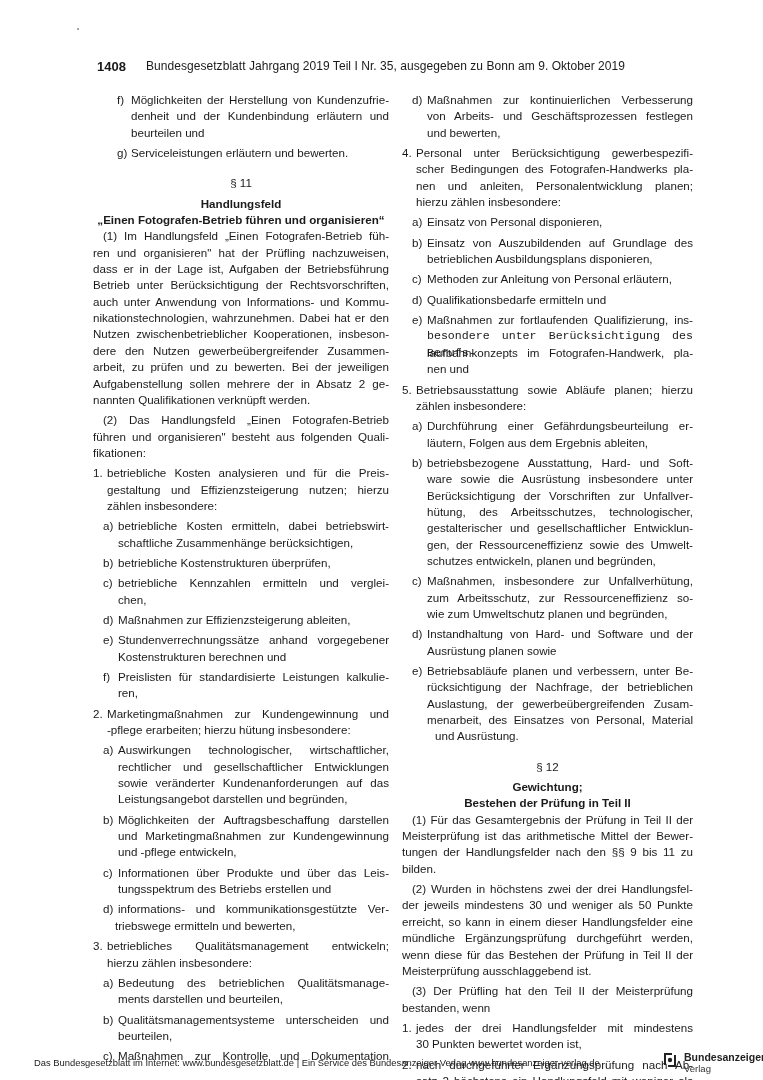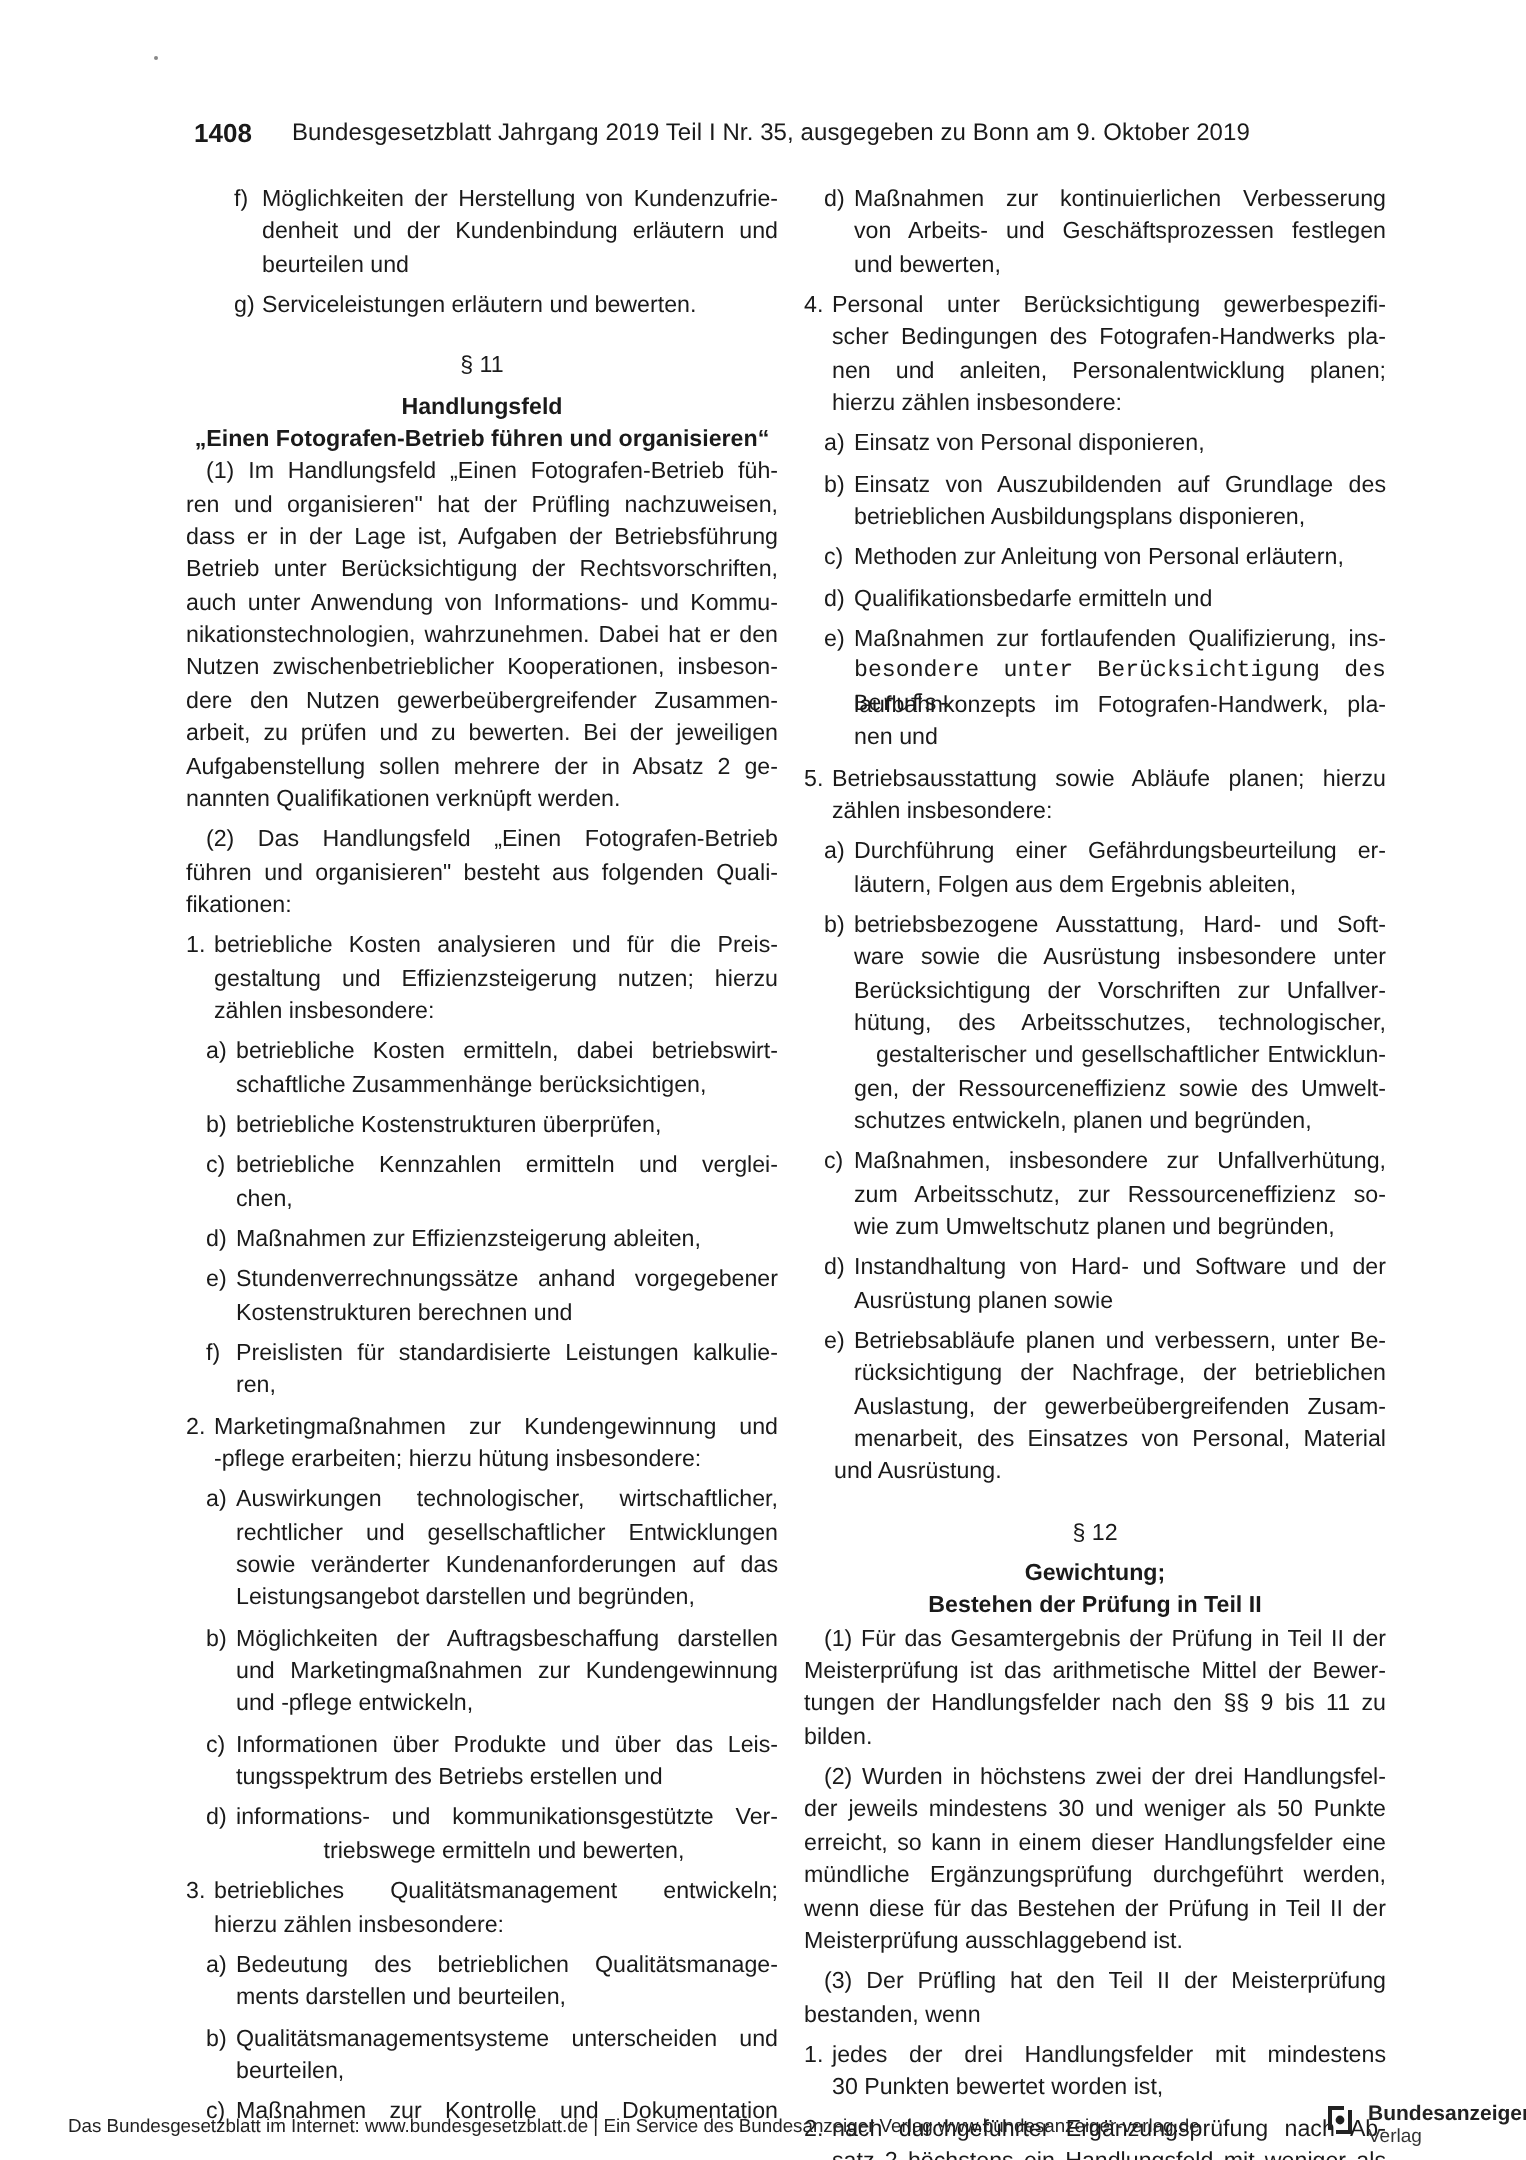--- a/index.html
+++ b/index.html
@@ -131,21 +131,21 @@
     <div class="gap-s"></div>
     <div style="position: relative;">
       <span style="position: absolute; left: 10px;">c)</span>
       <div class="ln j" style="margin-left: 25px;">Informationen über Produkte und über das Leis-</div>
       <div class="ln" style="margin-left: 25px;">tungsspektrum des Betriebs erstellen und</div>
     </div>
     <div class="gap-s"></div>
     <div style="position: relative;">
       <span style="position: absolute; left: 10px;">d)</span>
       <div class="ln j" style="margin-left: 25px;">informations- und kommunikationsgestützte Ver-</div>
-      <div class="ln" style="margin-left: 22px; text-align: center;">triebswege ermitteln und bewerten,</div>
+      <div class="ln" style="margin-left: 22px;">triebswege ermitteln und bewerten,</div>
     </div>
     <div class="gap-s"></div>
     <div style="position: relative;">
       <span style="position: absolute; left: 0px;">3.</span>
       <div class="ln j" style="margin-left: 14px;">betriebliches Qualitätsmanagement entwickeln;</div>
       <div class="ln" style="margin-left: 14px;">hierzu zählen insbesondere:</div>
     </div>
     <div class="gap-s"></div>
     <div style="position: relative;">
       <span style="position: absolute; left: 10px;">a)</span>
@@ -220,21 +220,21 @@
       <div class="ln j" style="margin-left: 25px;">Durchführung einer Gefährdungsbeurteilung er-</div>
       <div class="ln" style="margin-left: 25px;">läutern, Folgen aus dem Ergebnis ableiten,</div>
     </div>
     <div class="gap-s"></div>
     <div style="position: relative;">
       <span style="position: absolute; left: 10px;">b)</span>
       <div class="ln j" style="margin-left: 25px;">betriebsbezogene Ausstattung, Hard- und Soft-</div>
       <div class="ln j" style="margin-left: 25px;">ware sowie die Ausrüstung insbesondere unter</div>
       <div class="ln j" style="margin-left: 25px;">Berücksichtigung der Vorschriften zur Unfallver-</div>
       <div class="ln j" style="margin-left: 25px;">hütung, des Arbeitsschutzes, technologischer,</div>
-      <div class="ln j" style="margin-left: 36px;">gestalterischer und gesellschaftlicher Entwicklun-</div>
+      <div class="ln j" style="margin-left: 25px;">gestalterischer und gesellschaftlicher Entwicklun-</div>
       <div class="ln j" style="margin-left: 25px;">gen, der Ressourceneffizienz sowie des Umwelt-</div>
       <div class="ln" style="margin-left: 25px;">schutzes entwickeln, planen und begründen,</div>
     </div>
     <div class="gap-s"></div>
     <div style="position: relative;">
       <span style="position: absolute; left: 10px;">c)</span>
       <div class="ln j" style="margin-left: 25px;">Maßnahmen, insbesondere zur Unfallverhütung,</div>
       <div class="ln j" style="margin-left: 25px;">zum Arbeitsschutz, zur Ressourceneffizienz so-</div>
       <div class="ln" style="margin-left: 25px;">wie zum Umweltschutz planen und begründen,</div>
     </div>
@@ -244,21 +244,21 @@
       <div class="ln j" style="margin-left: 25px;">Instandhaltung von Hard- und Software und der</div>
       <div class="ln" style="margin-left: 25px;">Ausrüstung planen sowie</div>
     </div>
     <div class="gap-s"></div>
     <div style="position: relative;">
       <span style="position: absolute; left: 10px;">e)</span>
       <div class="ln j" style="margin-left: 25px;">Betriebsabläufe planen und verbessern, unter Be-</div>
       <div class="ln j" style="margin-left: 25px;">rücksichtigung der Nachfrage, der betrieblichen</div>
       <div class="ln j" style="margin-left: 25px;">Auslastung, der gewerbeübergreifenden Zusam-</div>
       <div class="ln j" style="margin-left: 25px;">menarbeit, des Einsatzes von Personal, Material</div>
-      <div class="ln" style="margin-left: 15px;">und Ausrüstung.</div>
+      <div class="ln" style="margin-left: 33px;">und Ausrüstung.</div>
     </div>
     <div class="gap-l"></div>
     <div class="ln center">§ 12</div>
     <div class="gap-s"></div>
     <div class="ln center bold">Gewichtung;</div>
     <div class="ln center bold">Bestehen der Prüfung in Teil II</div>
     <div class="ln j" style="text-indent: 10px;">(1) Für das Gesamtergebnis der Prüfung in Teil II der</div>
     <div class="ln j">Meisterprüfung ist das arithmetische Mittel der Bewer-</div>
     <div class="ln j">tungen der Handlungsfelder nach den §§ 9 bis 11 zu</div>
     <div class="ln">bilden.</div>

